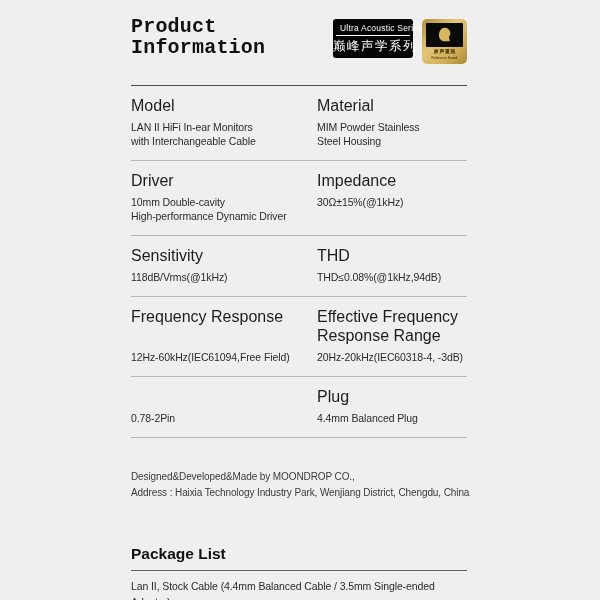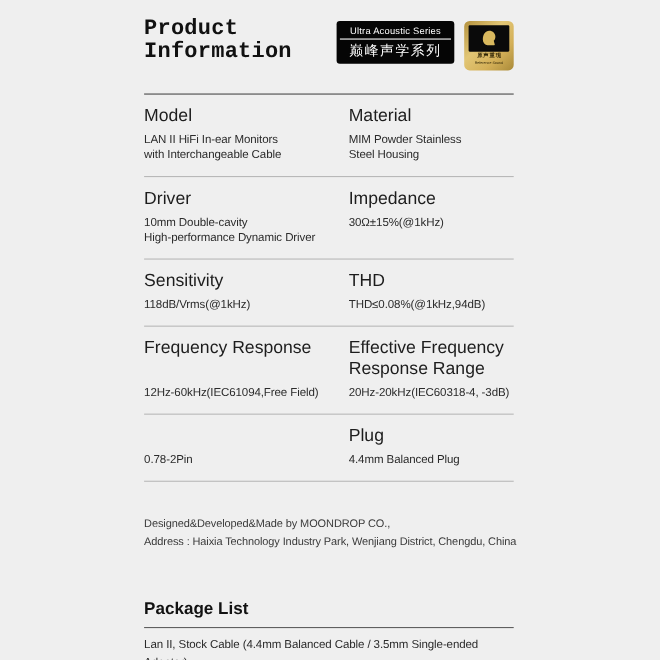--- a/index.html
+++ b/index.html
@@ -14,21 +14,21 @@
 
   
   .header{display:flex;justify-content:space-between;align-items:flex-start;}
   .title{
     font-size:20px;line-height:21px;font-weight:700;color:#111;
     white-space:pre-line;letter-spacing:.2px;font-family:Liberation Mono, monospace;
   }
   .badges{display:flex;gap:9px;align-items:flex-start;margin-top:3px;}
   .badge-black{
     background:#050505;color:#fff;border-radius:3px;
-    width:107px;padding:4px 0 5px;text-align:center;
+    width:80px;padding:4px 0 5px;text-align:center;
   }
   .badge-black .b1{
     font-size:8.5px;line-height:10px;letter-spacing:.2px;
     border-bottom:1px solid #fdfdfd;padding:0 4px 2px;margin:0 3px;
     white-space:nowrap;
   }
   .badge-black .b2{font-size:12.5px;line-height:14px;letter-spacing:1.5px;margin-top:3px;white-space:nowrap;text-align:center;}
   .badge-gold{
     width:45px;height:45px;border-radius:5px;box-sizing:border-box;
     background:linear-gradient(135deg,#b3913d 0%,#e2c675 40%,#d4b058 70%,#a98a39 100%);

